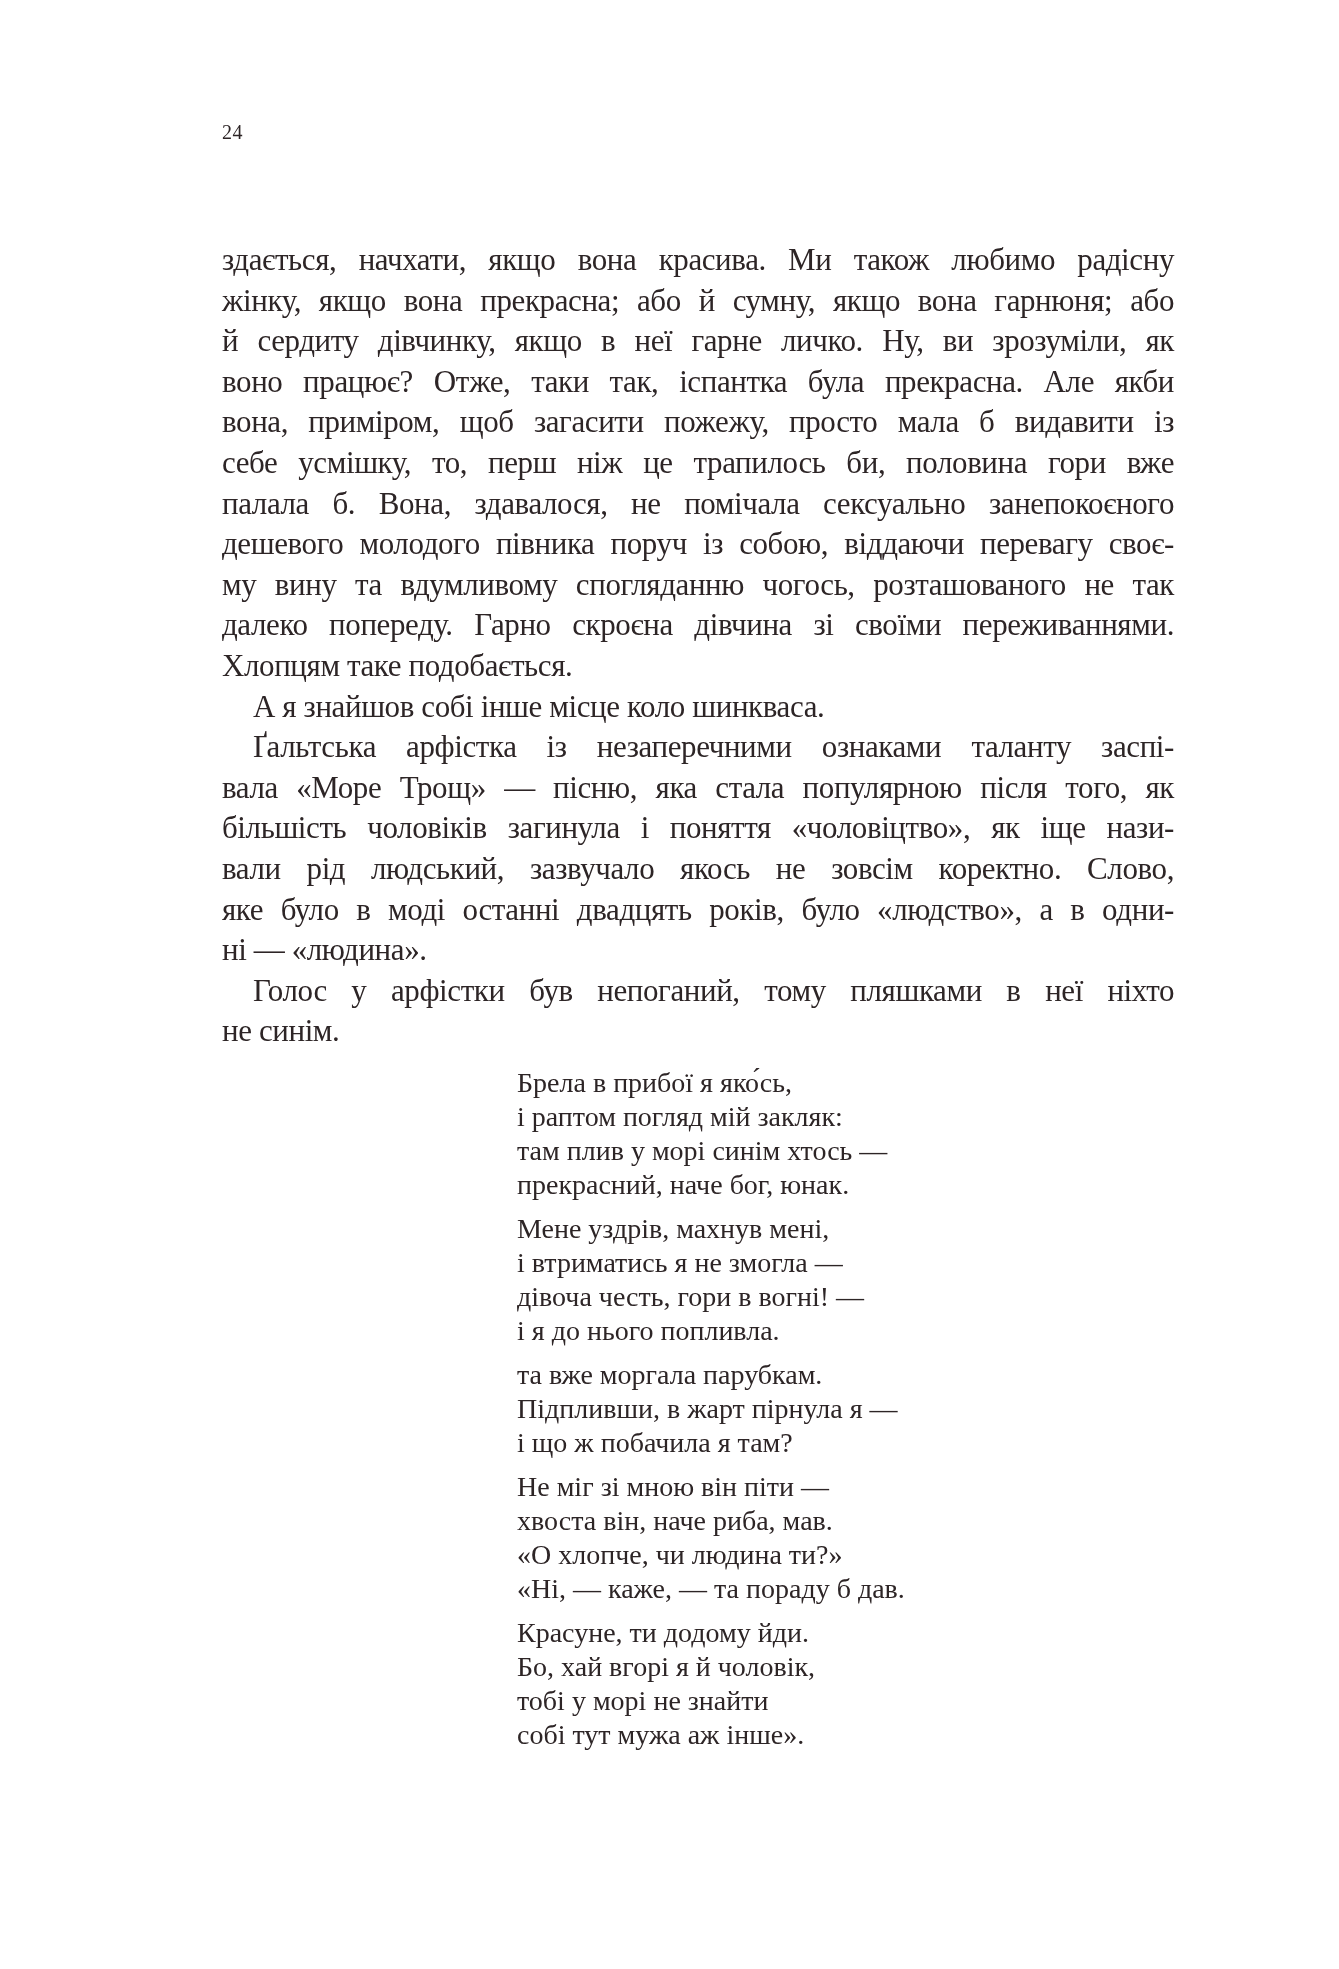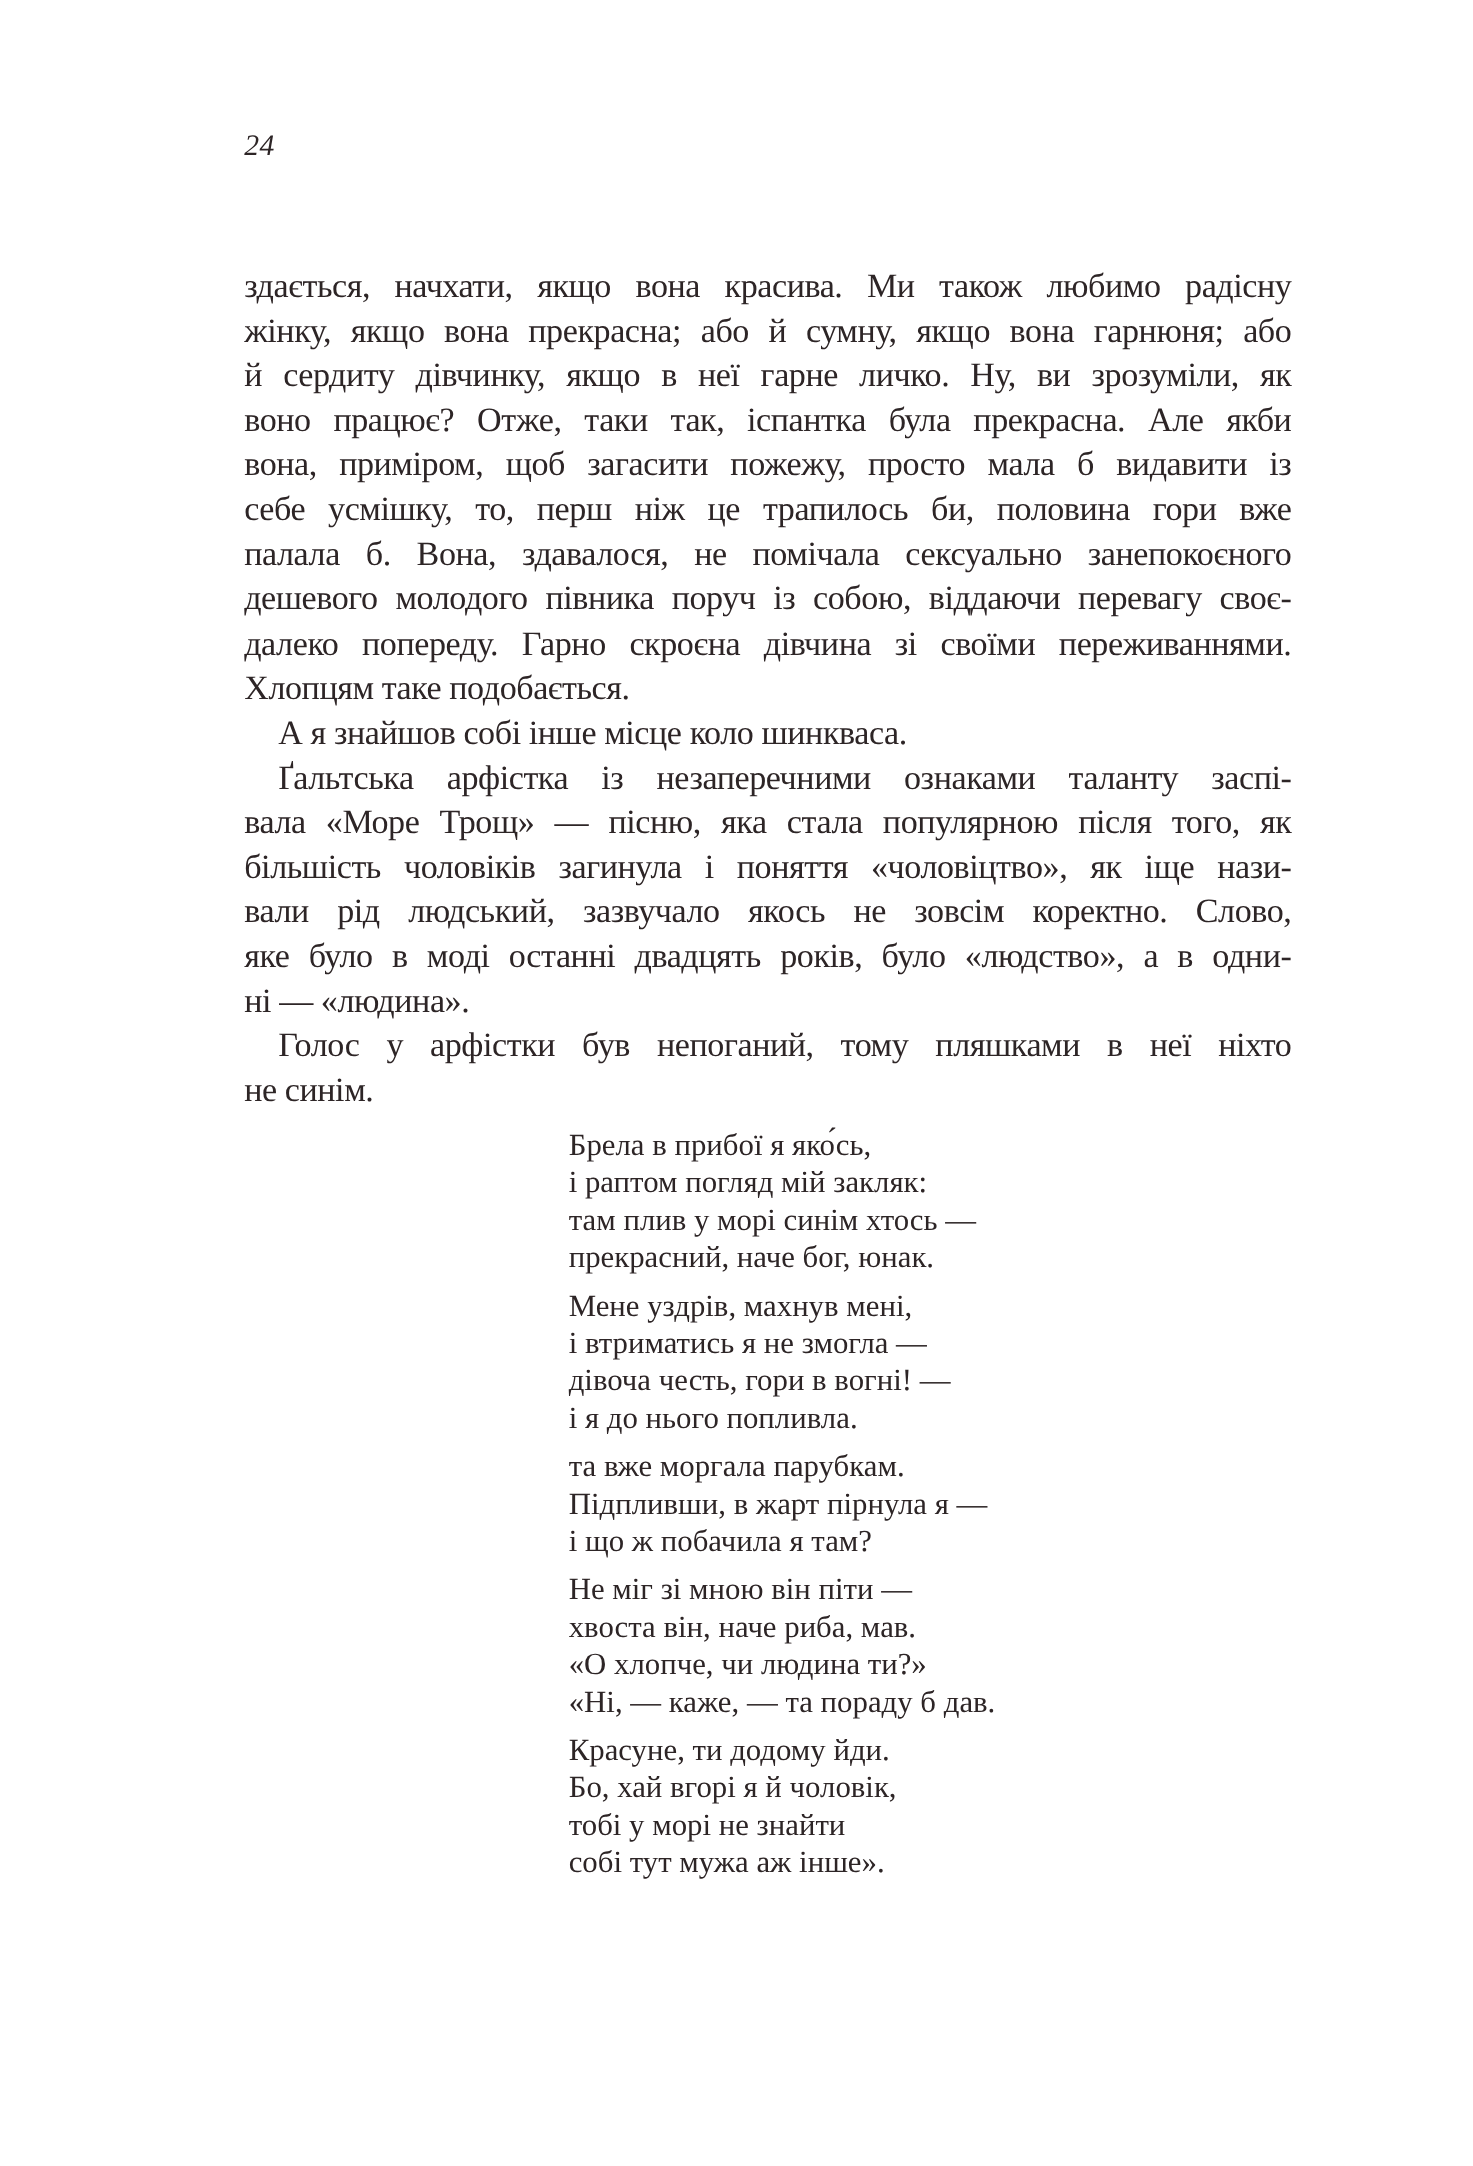--- a/index.html
+++ b/index.html
@@ -13,24 +13,23 @@
     height: 1969px;
     background: #ffffff;
     font-family: "Liberation Serif", "DejaVu Serif", serif;
     color: #2d2526;
     overflow: hidden;
   }
   .pagenum {
     position: absolute;
     left: 222px;
     top: 116px;
-    font-size: 27px;
+    font-size: 20px;
     line-height: 32px;
     letter-spacing: 0.5px;
-    font-style: italic;
   }
   .text-block {
     position: absolute;
     left: 222px;
     top: 240px;
     width: 952px;
     font-size: 31px;
     line-height: 40.6px;
     letter-spacing: -0.4px;
   }
@@ -75,20 +74,21 @@
 
     <div class="para">
       <div class="line j">здається, начхати, якщо вона красива. Ми також любимо радісну</div>
       <div class="line j">жінку, якщо вона прекрасна; або й сумну, якщо вона гарнюня; або</div>
       <div class="line j">й сердиту дівчинку, якщо в неї гарне личко. Ну, ви зрозуміли, як</div>
       <div class="line j">воно працює? Отже, таки так, іспантка була прекрасна. Але якби</div>
       <div class="line j">вона, приміром, щоб загасити пожежу, просто мала б видавити із</div>
       <div class="line j">себе усмішку, то, перш ніж це трапилось би, половина гори вже</div>
       <div class="line j">палала б. Вона, здавалося, не помічала сексуально занепокоєного</div>
       <div class="line j">дешевого молодого півника поруч із собою, віддаючи перевагу своє-</div>
+      <div class="line j">му вину та вдумливому спогляданню чогось, розташованого не так</div>
       <div class="line j">далеко попереду. Гарно скроєна дівчина зі своїми переживаннями.</div>
       <div class="line last">Хлопцям таке подобається.</div>
     </div>
 
     <div class="para">
       <div class="line last indent">А я знайшов собі інше місце коло шинкваса.</div>
     </div>
 
     <div class="para">
       <div class="line j indent">Ґальтська арфістка із незаперечними ознаками таланту заспі-</div>

